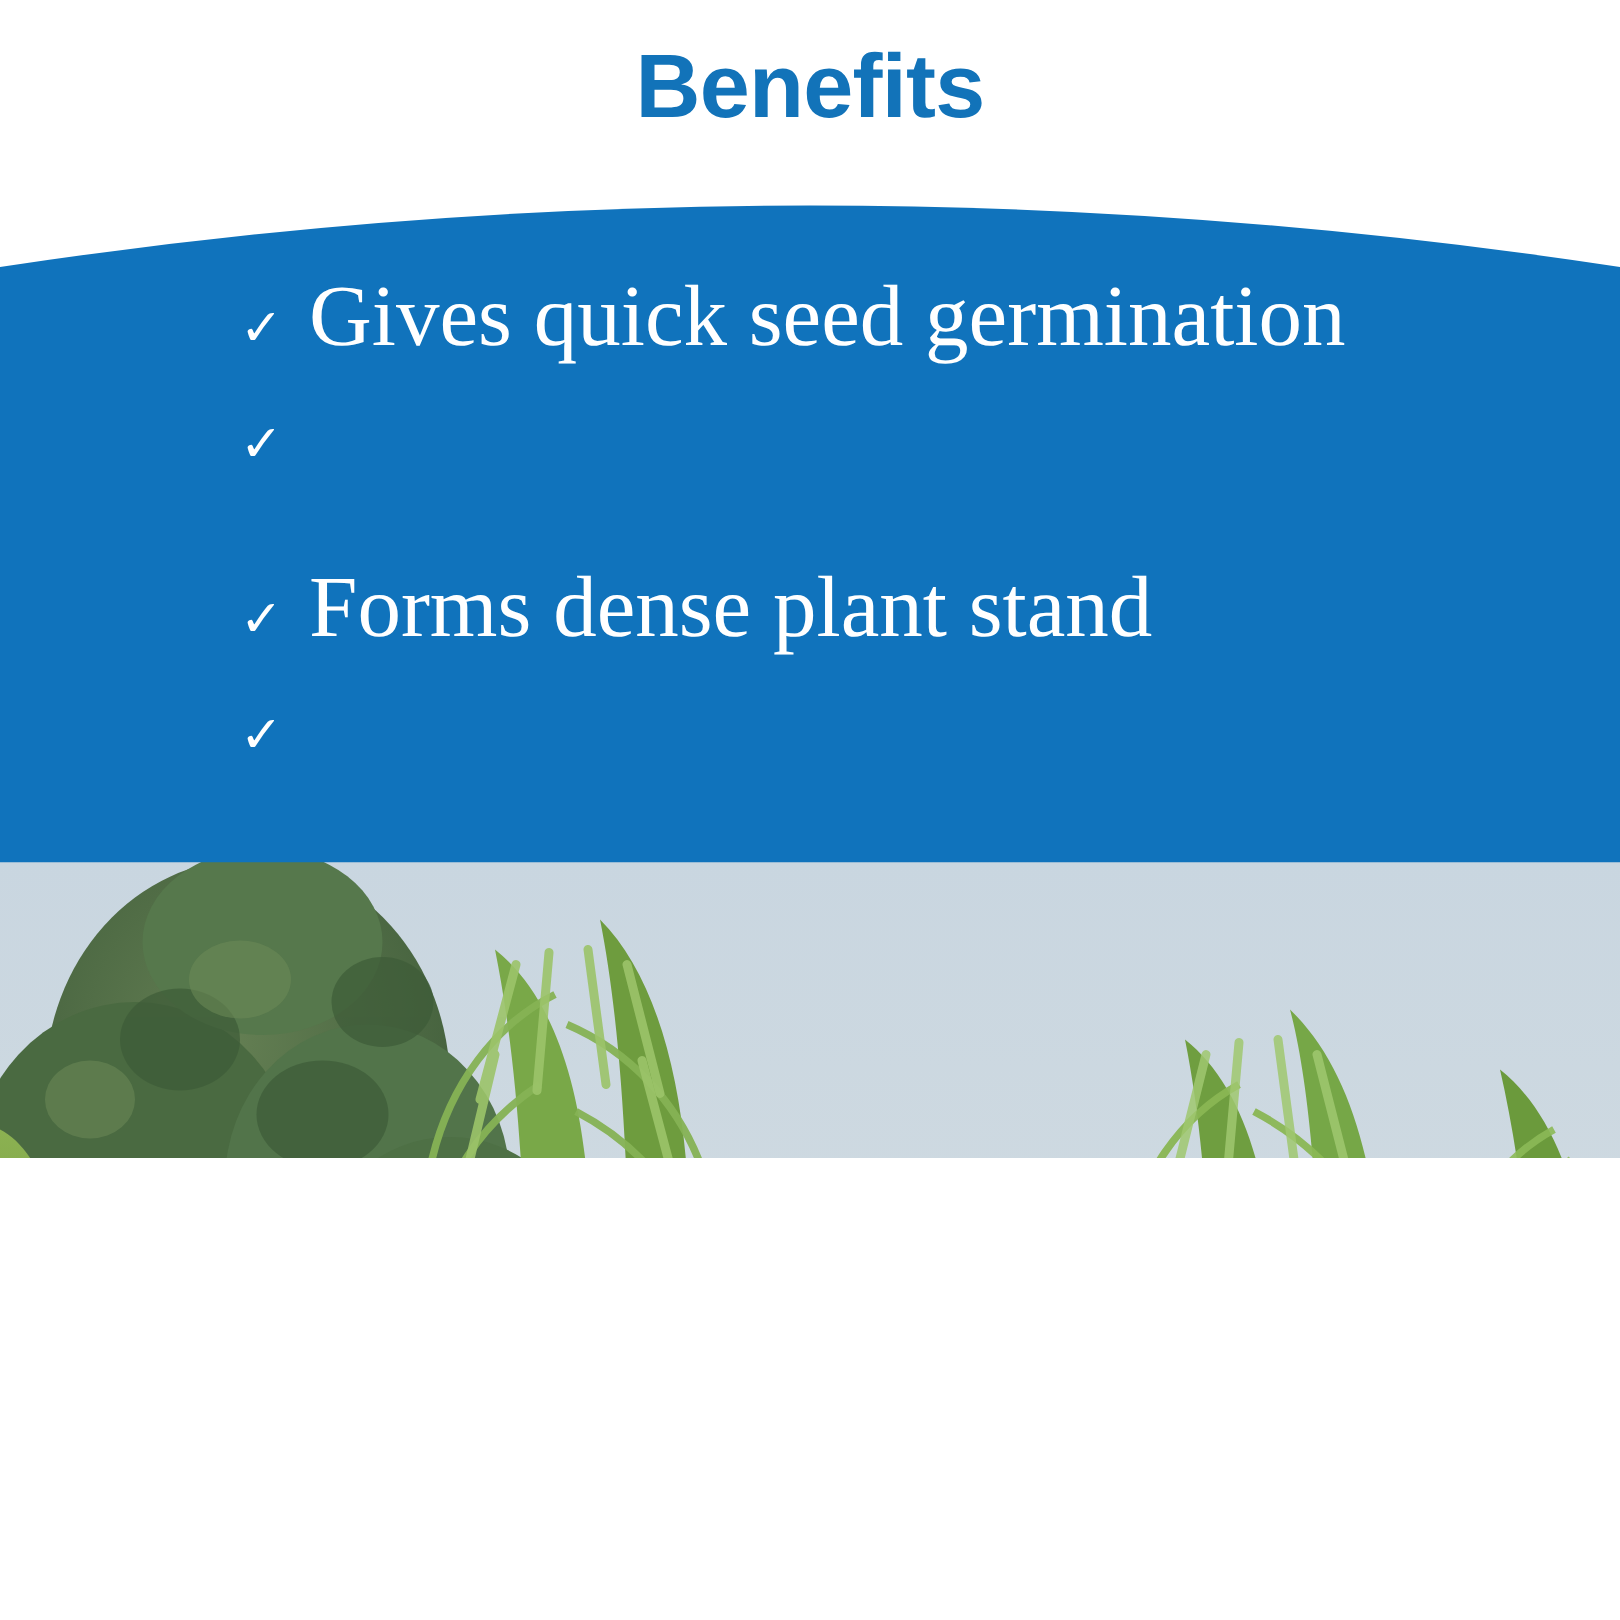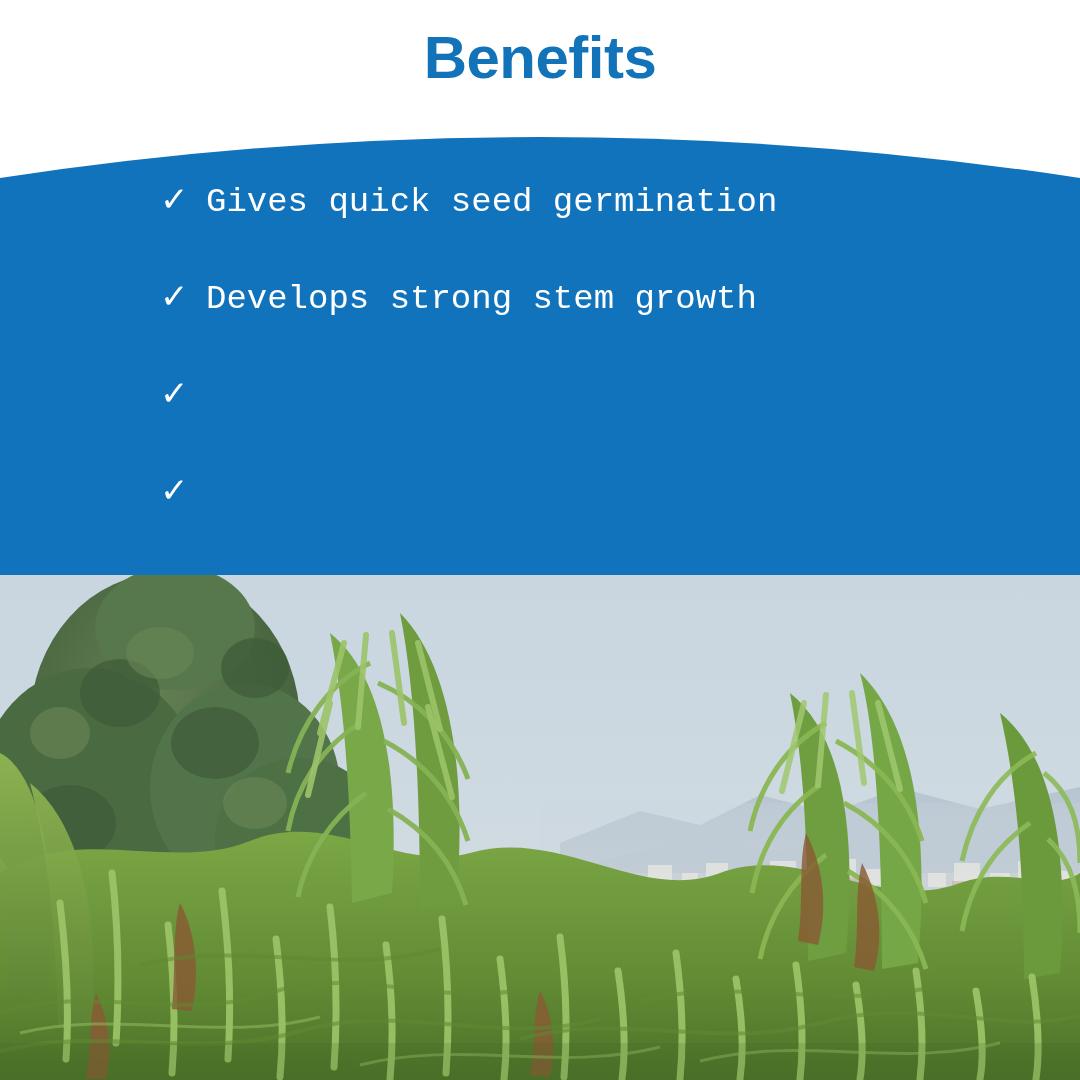--- a/index.html
+++ b/index.html
@@ -5,21 +5,21 @@
   * { margin:0; padding:0; box-sizing:border-box; }
   html, body { width:1080px; height:1080px; }
   body {
     background:#ffffff;
     font-family:"Liberation Sans", sans-serif;
     overflow:hidden;
   }
   #card {
     position:relative;
     width:1080px;
-    height:1080px;
+    height:772px;
     background:#ffffff;
     overflow:hidden;
   }
 
   
   #title-area {
     position:absolute;
     top:0; left:0;
     width:1080px;
     height:116px;
@@ -68,22 +68,22 @@
   }
   .check-icon {
     font-family:"DejaVu Sans", sans-serif;
     font-size:34px;
     line-height:1;
     width:46px;
     flex:0 0 46px;
     color:#ffffff;
   }
   .benefit-text {
-    font-family:Liberation Mono, monospace;
-    font-size:34px;
+    font-family:Liberation Serif, serif;
+    font-size:58px;
     line-height:1;
     color:#ffffff;
     white-space:nowrap;
   }
 
   
   #photo {
     position:absolute;
     left:0;
     top:573px;
@@ -109,24 +109,24 @@
       <path d="M0,68 Q540,-14 1080,68 L1080,465 L0,465 Z" fill="#1073bc"></path>
     </svg>
 
     <ul id="benefits-list" style="list-style:none;">
       <li class="benefit-item">
         <span class="check-icon">✓</span>
         <span class="benefit-text">Gives quick seed germination</span>
       </li>
       <li class="benefit-item">
         <span class="check-icon">✓</span>
-        <span class="benefit-text">Develops strong stem growth</span>
       </li>
       <li class="benefit-item">
         <span class="check-icon">✓</span>
+        <span class="benefit-text">Forms dense plant stand</span>
       </li>
       <li class="benefit-item">
         <span class="check-icon">✓</span>
       </li>
     </ul>
   </div>
 
   <div id="photo">
     <svg viewBox="0 0 1080 507" preserveAspectRatio="none">
       <defs>

